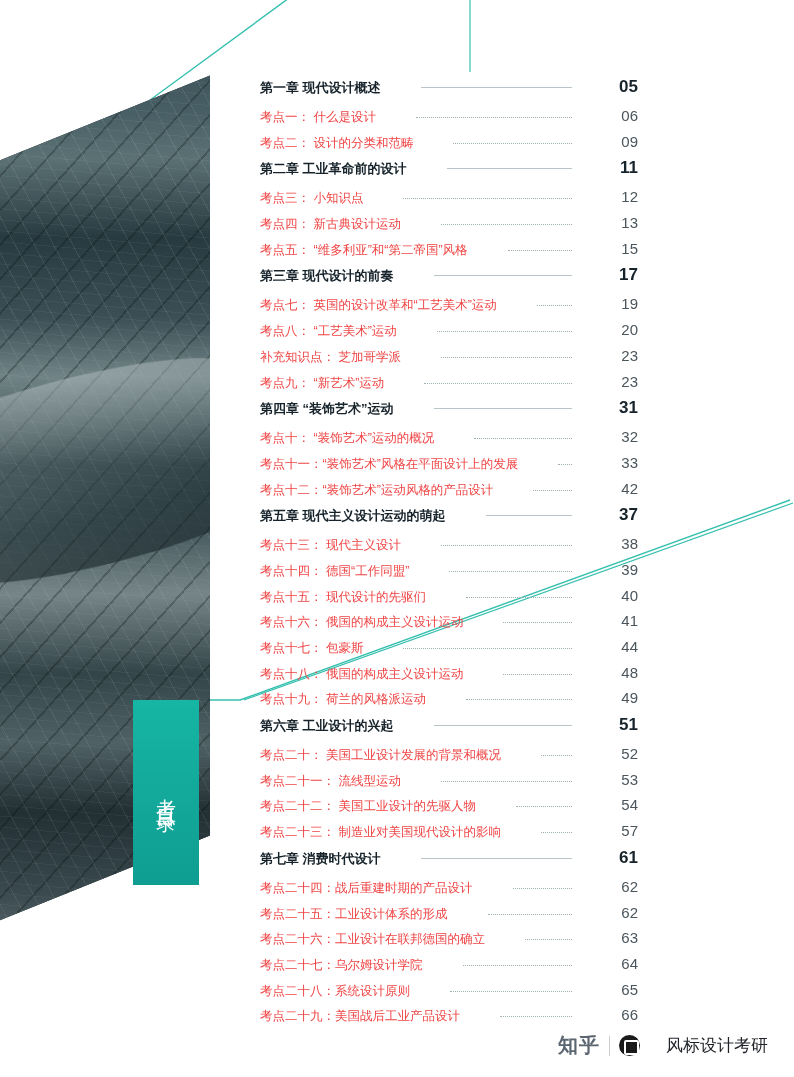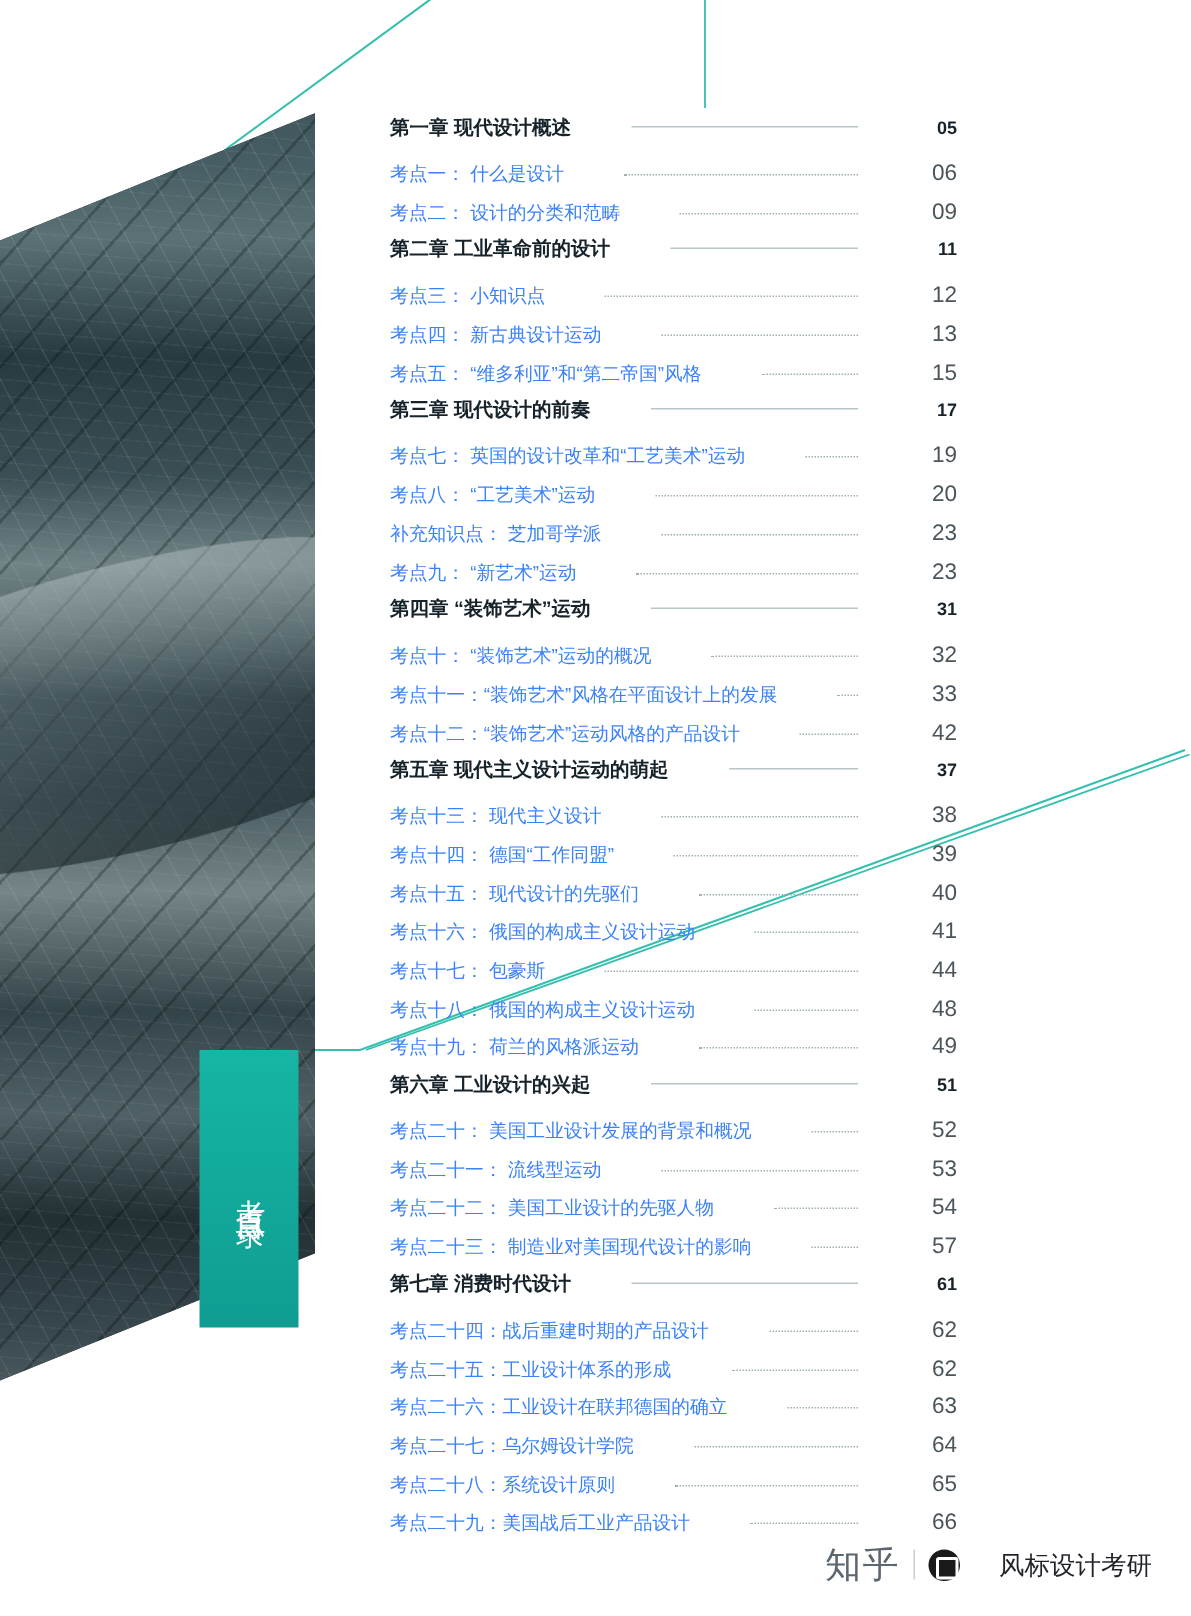--- a/index.html
+++ b/index.html
@@ -141,40 +141,41 @@
     font-size: 13px;
     padding-left: 4px;
   }
   .row.chapter .dots {
     border-bottom: 1px solid #b9c6c9;
     transform: translateY(-4px);
   }
   .row.chapter .page {
     font-weight: bold;
     color: #17232b;
-    font-size: 12px;
+    font-size: 17px;
   }
   .row.entry .label {
     padding-left: 4px;
-    color: #3b82f6;
+    color: #ef4444;
   }
 
   
   .footer {
     position: absolute;
     right: 26px;
     bottom: 18px;
     display: flex;
     align-items: center;
     gap: 9px;
   }
   .footer .zh-logo {
-    font-size: 24px;
+    font-size: 20px;
     color: #5b6670;
     letter-spacing: 1px;
+    font-weight: bold;
   }
   .footer .sep {
     width: 1px; height: 20px;
     background: #c9ced3;
   }
   .footer .brand-icon {
     width: 21px; height: 21px;
     border-radius: 50%;
     background: #1a1a1a;
     position: relative;

